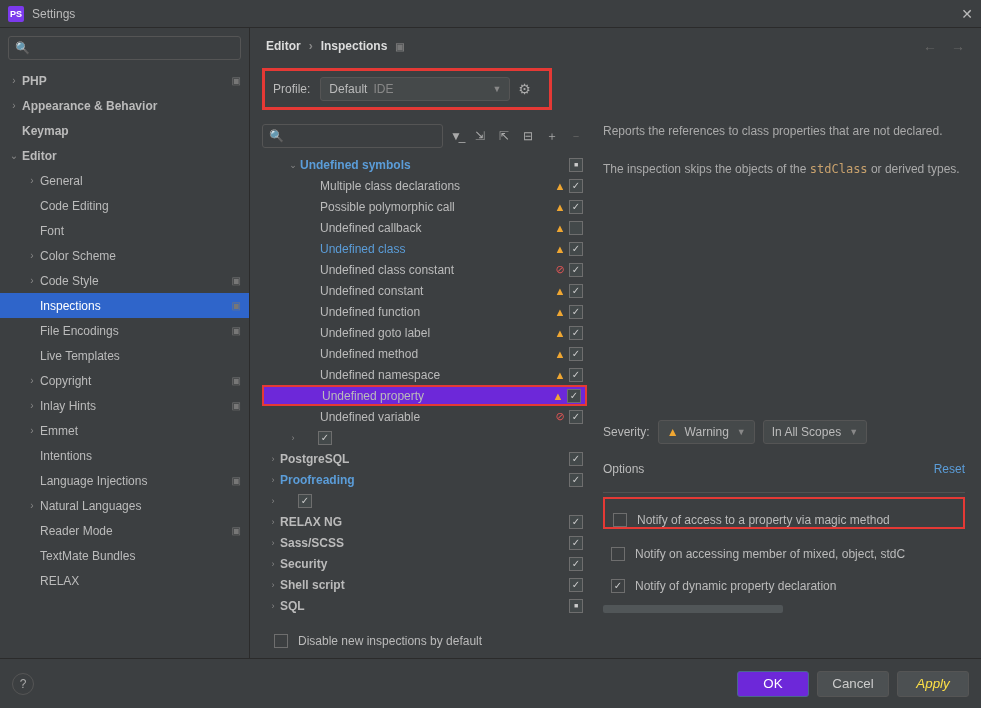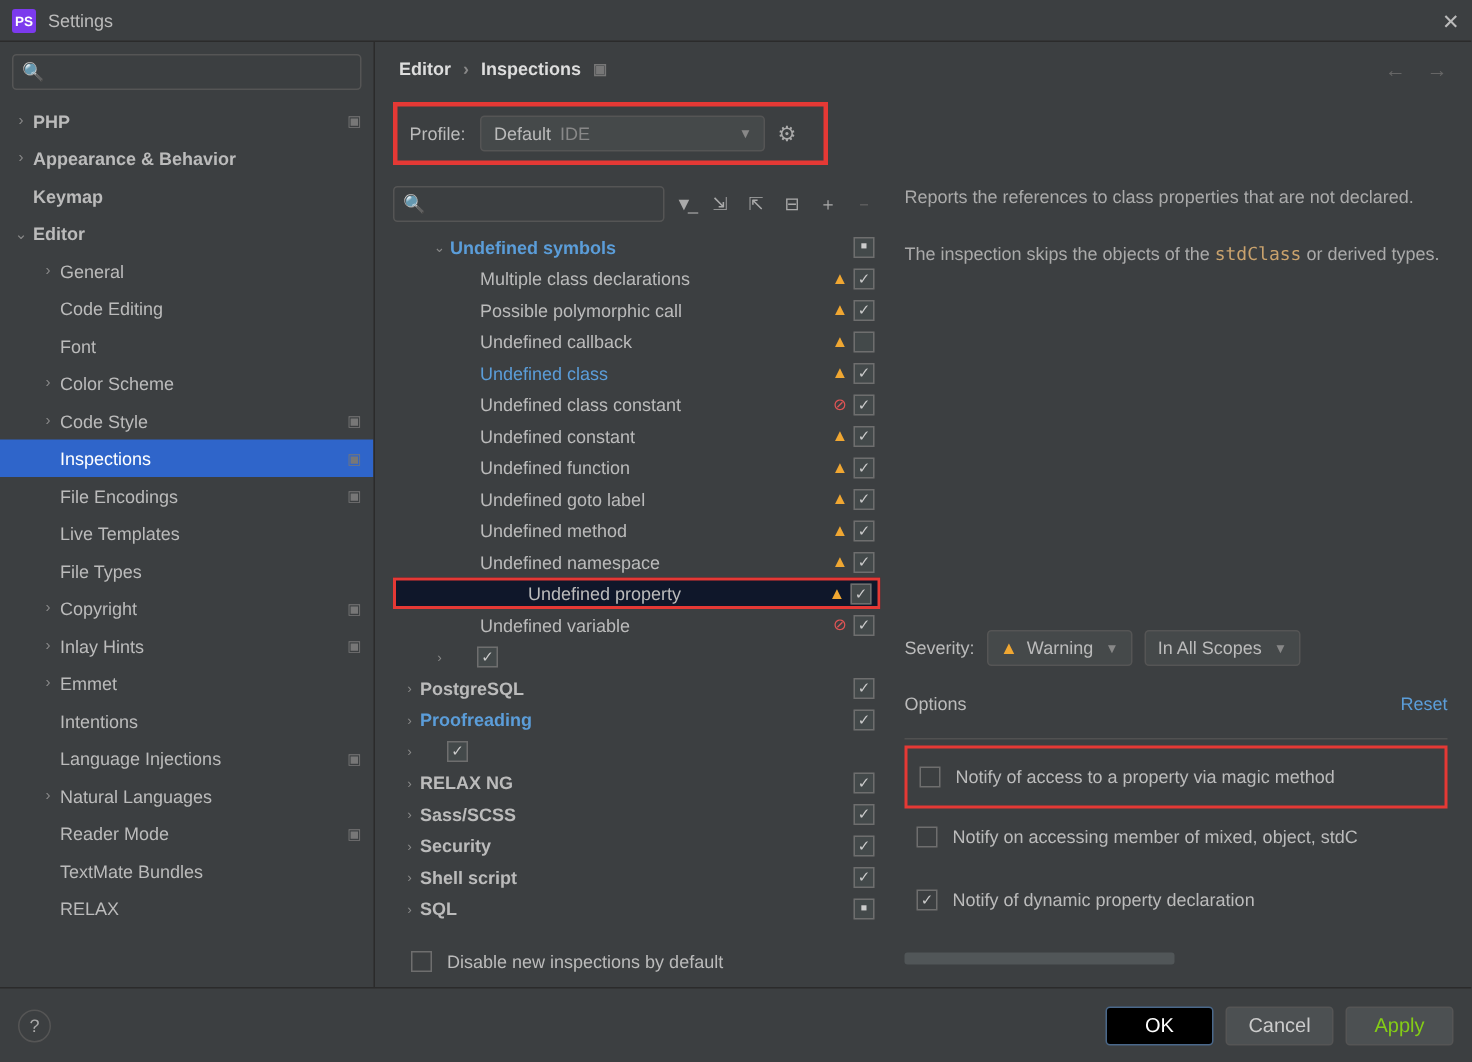--- a/index.html
+++ b/index.html
@@ -30,21 +30,21 @@
 .profile-select .scope { color: #888; margin-left: 6px; }
 .profile-select .dd { margin-left: auto; color: #888; font-size: 9px; }
 .gear-btn { margin-left: 8px; color: #aaa; cursor: pointer; font-size: 14px; }
 .insp-body { display: flex; flex: 1; padding: 0 12px; overflow: hidden; }
 .insp-left { width: 325px; display: flex; flex-direction: column; }
 .toolbar { display: flex; align-items: center; gap: 2px; height: 28px; }
 .toolbar .search { flex: 1; border: 1px solid #555; height: 24px; border-radius: 3px; display: flex; align-items: center; padding: 0 6px; min-width: 0; }
 .toolbar .tbtn { width: 22px; height: 22px; display: flex; align-items: center; justify-content: center; color: #aaa; cursor: pointer; }
 .insp-tree { flex: 1; overflow-y: auto; margin-top: 4px; }
 .insp-row { display: flex; align-items: center; height: 21px; padding-right: 4px; cursor: pointer; }
-.insp-row.selected { background: #0f172a; padding-left: 30px; }
+.insp-row.selected { background: #6d28d9; }
 .insp-row.highlighted { border: 2px solid #e53935; }
 .insp-row .indent { display: inline-block; }
 .insp-row .arrow { width: 14px; text-align: center; color: #888; font-size: 9px; }
 .insp-row .arrow.hidden { visibility: hidden; }
 .insp-row .label { flex: 1; white-space: nowrap; overflow: hidden; text-overflow: ellipsis; }
 .insp-row .label.bold { font-weight: bold; }
 .insp-row .label.link { color: #5b9dd9; }
 .insp-row .sev { width: 18px; text-align: center; font-size: 11px; }
 .insp-row .sev.warn { color: #f0a732; }
 .insp-row .sev.err { color: #e05555; }
@@ -53,34 +53,34 @@
 .insp-row .cb.checked::after { content: "✓"; }
 .insp-right { flex: 1; padding: 0 4px 0 16px; overflow: hidden; }
 .desc { color: #aaa; line-height: 1.6; margin-bottom: 16px; }
 .desc code { font-family: monospace; color: #c9a26d; }
 .sev-row { display: flex; align-items: center; gap: 8px; margin-top: 240px; }
 .sev-row .sel { border: 1px solid #555; background: #45494a; height: 24px; padding: 0 8px; display: flex; align-items: center; border-radius: 3px; }
 .sev-row .sel .dd { margin-left: 8px; color: #888; font-size: 9px; }
 .options-hdr { display: flex; align-items: baseline; margin-top: 18px; border-bottom: 1px solid #515151; padding-bottom: 16px;}
 .options-hdr .reset { margin-left: auto; color: #5b9dd9; cursor: pointer; }
 .opt-list { margin-top: 4px; }
-.opt-row { display: flex; align-items: flex-start; height: 42px; padding: 12px 8px; }
+.opt-row { display: flex; align-items: flex-end; height: 32px; padding: 0 8px; }
 .opt-row.highlighted { border: 2px solid #e53935; }
 .opt-row .cb { width: 14px; height: 14px; border: 1px solid #6e6e6e; margin-right: 10px; display: flex; align-items: center; justify-content: center; font-size: 10px; color: #ccc; }
 .opt-row .cb.checked::after { content: "✓"; }
 .opt-row .txt { white-space: nowrap; overflow: hidden; text-overflow: ellipsis; }
 .scrollhint { height: 8px; background: #515658; margin-top: 12px; width: 180px; border-radius:2px;}
 .disable-row { padding: 10px 12px; display: flex; align-items: center; }
 .disable-row .cb { width: 14px; height: 14px; border: 1px solid #6e6e6e; margin-right: 10px; }
 .footer { height: 50px; border-top: 1px solid #2b2b2b; display: flex; align-items: center; padding: 0 12px; }
 .footer .help { width: 22px; height: 22px; border: 1px solid #555; border-radius: 50%; display: flex; align-items: center; justify-content: center; color: #aaa; cursor: pointer; }
 .footer .spacer { flex: 1; }
 .footer button { height: 26px; min-width: 72px; margin-left: 8px; border: 1px solid #555; background: #4c5052; color: #ccc; border-radius: 3px; cursor: pointer; padding: 0 14px; }
-.footer button.primary { background: #000000; border-color: #4a688a; color: #fff; }
-.footer button:disabled { color: #84cc16; }
+.footer button.primary { background: #6d28d9; border-color: #4a688a; color: #fff; }
+.footer button:disabled { color: #fde047; font-style: italic; }
 </style>
 </head>
 <body>
 
 <div class="titlebar">
   <div class="app-icon">PS</div>
   <div>Settings</div>
   <div class="close">✕</div>
 </div>
 
@@ -146,25 +146,20 @@
         <div class="tree-item">
           <span class="indent" style="width: 24px;"></span>
           <span class="arrow hidden"></span>
           <span class="label">File Encodings</span>
           <span class="bookmark">▣</span>
         </div>
         <div class="tree-item">
           <span class="indent" style="width: 24px;"></span>
           <span class="arrow hidden"></span>
           <span class="label">Live Templates</span>
-        </div>
-        <div class="tree-item">
-          <span class="indent" style="width: 24px;"></span>
-          <span class="arrow hidden"></span>
-          <span class="label">File Types</span>
         </div>
         <div class="tree-item">
           <span class="indent" style="width: 24px;"></span>
           <span class="arrow">›</span>
           <span class="label">Copyright</span>
           <span class="bookmark">▣</span>
         </div>
         <div class="tree-item">
           <span class="indent" style="width: 24px;"></span>
           <span class="arrow">›</span>

